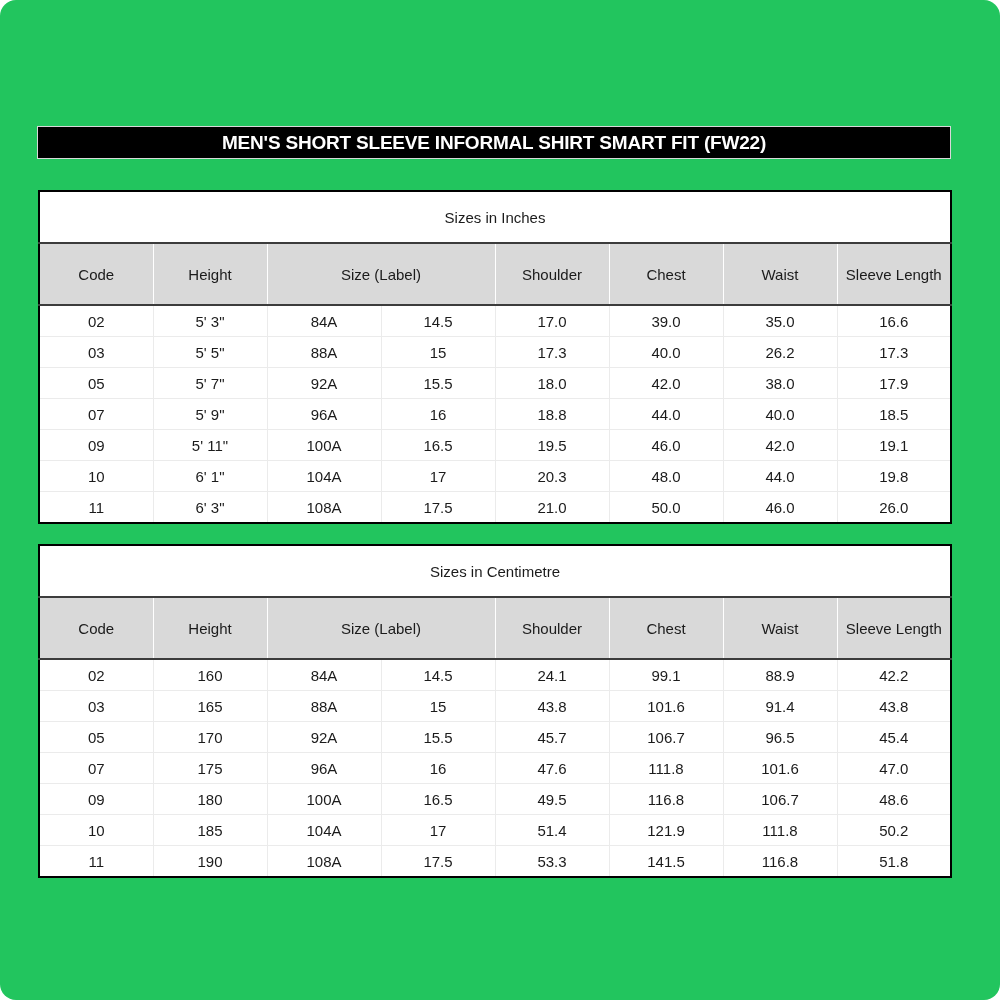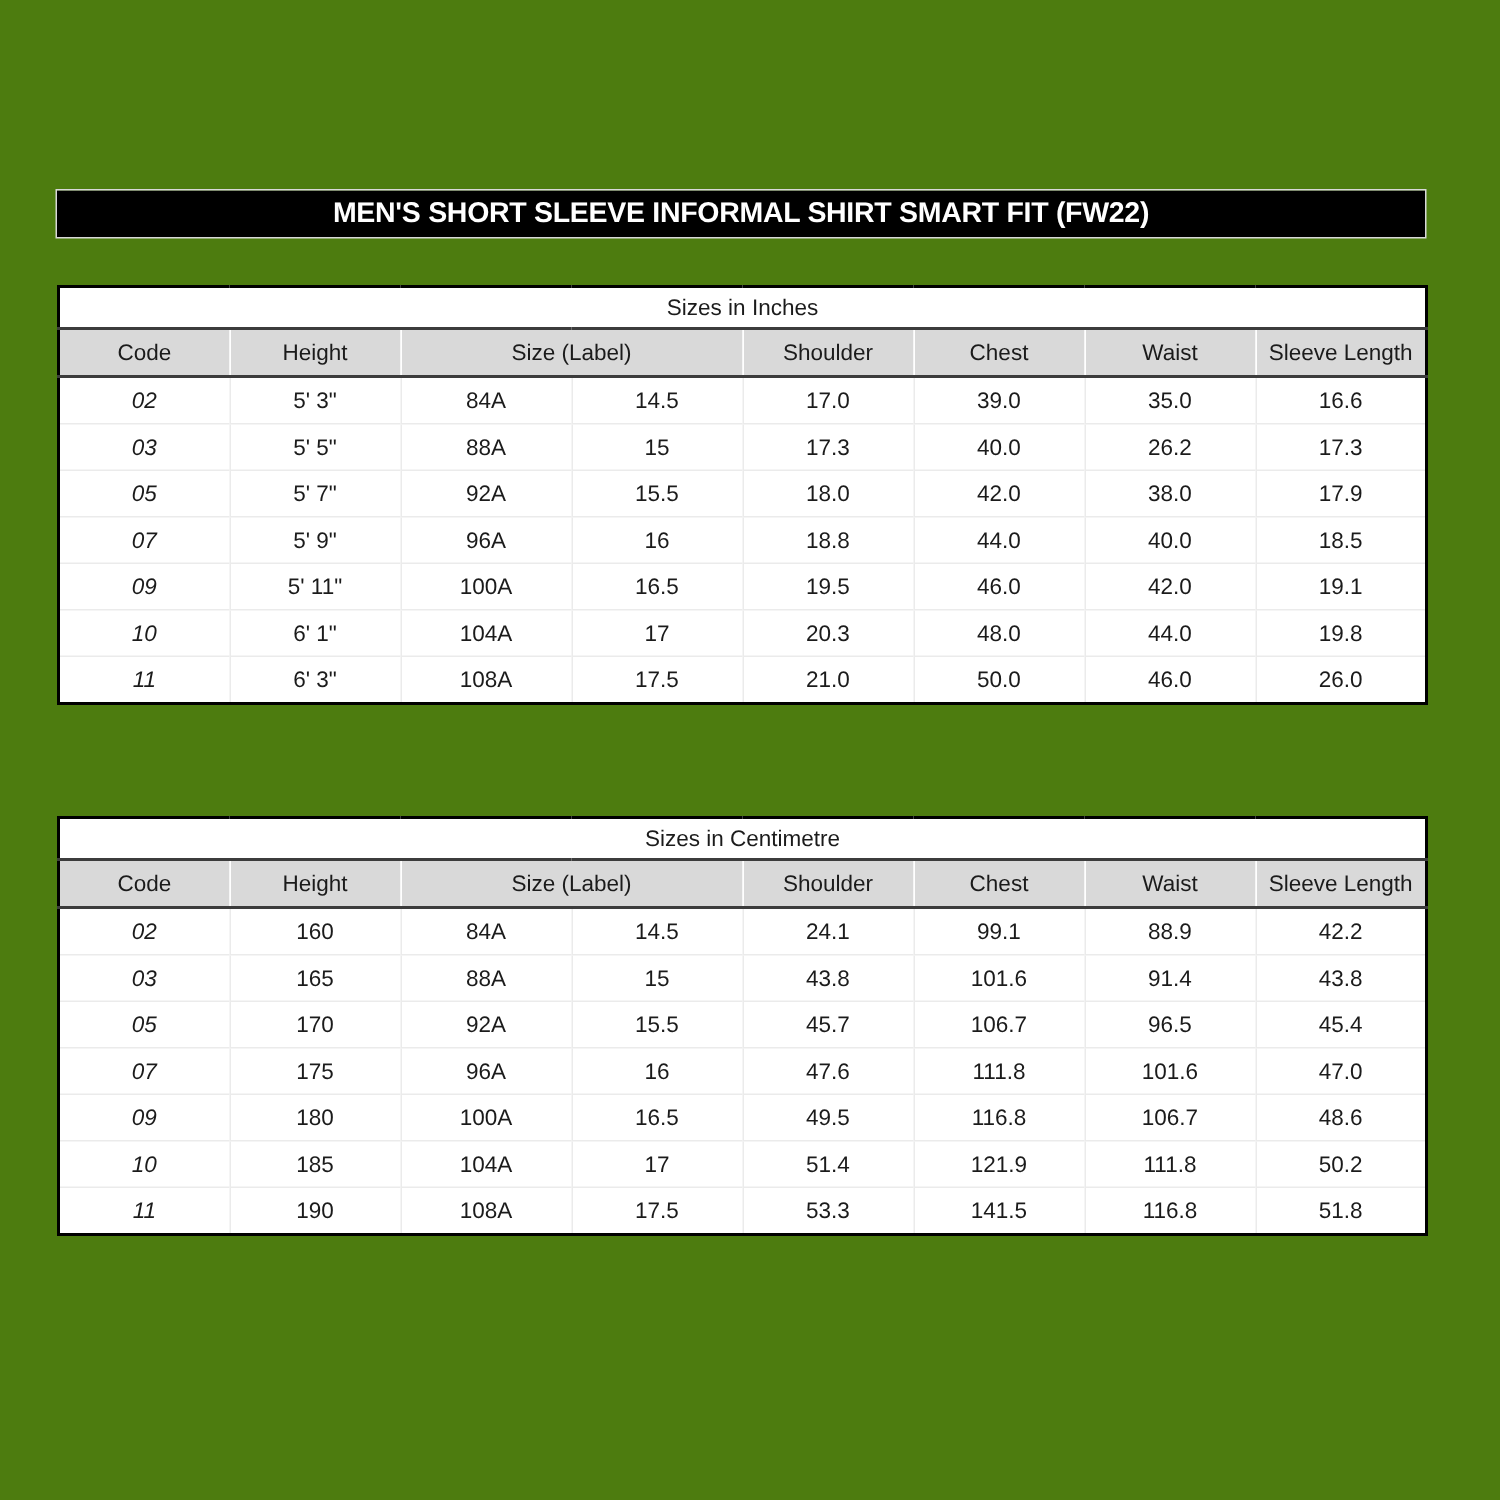--- a/index.html
+++ b/index.html
@@ -5,22 +5,23 @@
   html, body {
     margin: 0;
     padding: 0;
     background: #ffffff;
     font-family: "Liberation Sans", sans-serif;
   }
   .page {
     position: relative;
     width: 1000px;
     height: 1000px;
-    background: #4d7c0f;
+    background: #22c55e;
     overflow: hidden;
+    border-radius: 16px;
   }
   .title-band {
     position: absolute;
     left: 38px;
     top: 127px;
     width: 912px;
     height: 31px;
     background: var(--band-bg, #000000);
     color: var(--band-text, #ffffff);
     font-size: 19px;
@@ -45,49 +46,49 @@
   #table-cm { top: 544px; }
 
   .table-title-row th {
     height: 26px;
     font-size: 15px;
     font-weight: 400;
     text-align: center;
     vertical-align: middle;
     background: #ffffff;
     border-bottom: 2px solid #3c3c3c;
-    padding: 0;
+    padding: 12px;
   }
   .col-header-row th {
     height: 30px;
     font-size: 15px;
     font-weight: 400;
     text-align: center;
     vertical-align: middle;
     background: var(--header-bg, #d9d9d9);
     border-bottom: 2px solid #3c3c3c;
     border-left: 1px solid #ffffff;
-    padding: 0 2px;
+    padding: 15px 2px;
     white-space: nowrap;
     overflow: hidden;
   }
   .col-header-row th:first-child { border-left: none; }
 
   tbody td {
     height: 30px;
     font-size: 15px;
     text-align: center;
     vertical-align: middle;
     border-top: 1px solid #ebebeb;
     border-left: 1px solid #ebebeb;
     padding: 0;
     white-space: nowrap;
   }
   tbody tr:first-child td { border-top: none; }
-  tbody td:first-child { border-left: none; font-style: italic; }
+  tbody td:first-child { border-left: none; }
 </style>
 </head>
 <body>
 
 <div class="page">
 
   <div class="title-band">MEN'S SHORT SLEEVE INFORMAL SHIRT SMART FIT (FW22)</div>
 
   <table class="size-table" id="table-inches">
     <colgroup>

